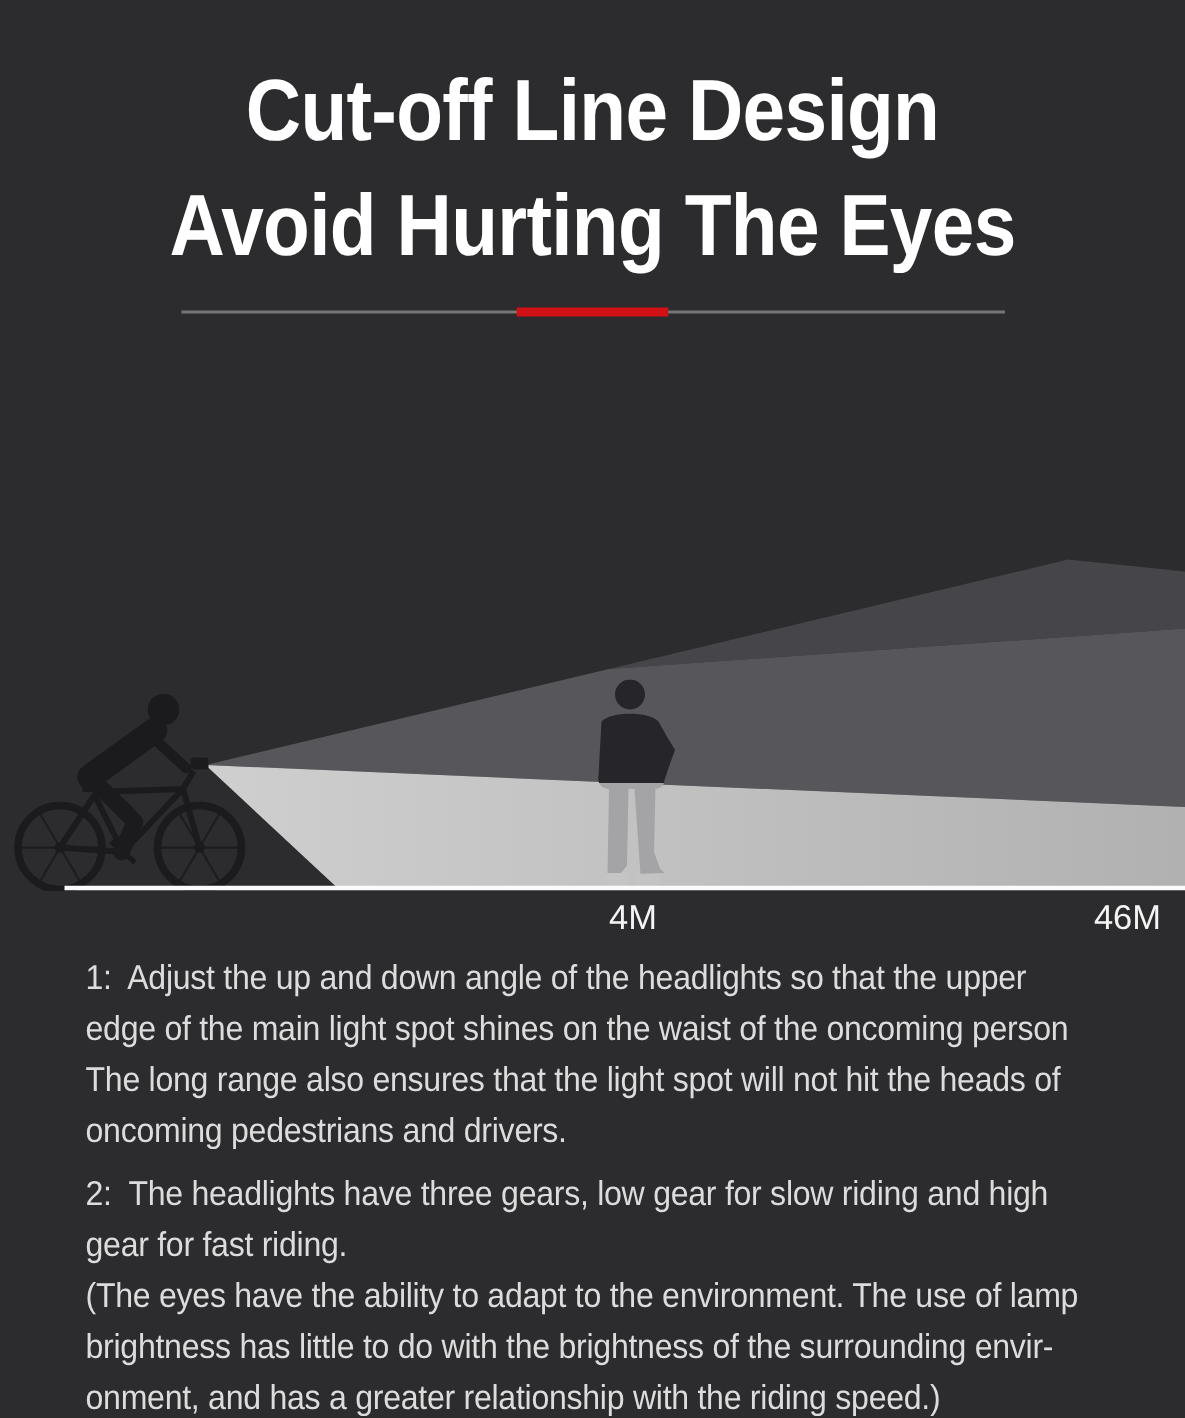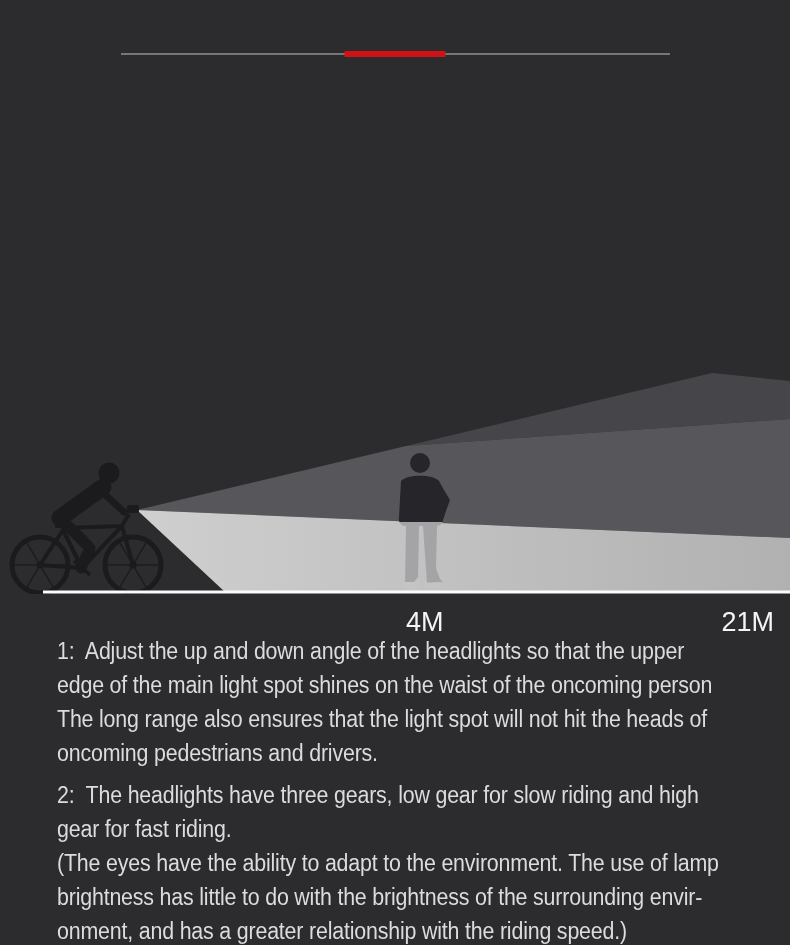--- a/index.html
+++ b/index.html
@@ -20,36 +20,40 @@
   .divider-accent{position:absolute;left:50%;top:0;transform:translateX(-50%);width:101px;height:6px;background:#d21116;}
   .subtitle{margin:12px 0 0;color:#f8f8f8;font-size:32px;line-height:47px;font-weight:normal;}
   .sline{display:block;transform:scaleX(0.90);transform-origin:50% 50%;white-space:pre;}
 
   
   .diagram{position:relative;width:790px;height:264px;}
   .diagram svg{display:block;}
 
   
   .scale-row{position:relative;width:790px;height:36px;}
-  .dist{position:absolute;top:14px;color:#f4f4f4;font-size:27px;line-height:28px;white-space:pre;}
+  .dist{position:absolute;top:3px;color:#f4f4f4;font-size:23px;line-height:28px;white-space:pre;}
   .dist.near{left:406px;}
   .dist.far{right:16px;}
 
   
   .bodytext{box-sizing:border-box;width:790px;height:315px;padding:4px 26px 0;overflow:hidden;margin-left:31px;}
   .para{transform:scaleX(0.93);transform-origin:0 0;}
   .para.second{margin-top:8px;}
   .line{height:34px;line-height:34px;font-size:23px;letter-spacing:-0.2px;color:#dcdcdd;white-space:pre;}
 </style>
 </head>
 <body>
 
 <div class="page">
 
   <header class="hero">
+    <h1 class="title">
+      <span class="tline">Cut-off Line Design</span>
+      <span class="tline">Avoid Hurting The Eyes</span>
+    </h1>
     <div class="divider">
       <div class="divider-line"></div>
       <div class="divider-accent"></div>
     </div>
   </header>
 
   <div class="diagram">
     <svg width="790" height="264" viewBox="0 0 790 264">
       <defs>
         <linearGradient id="beamGrad" x1="0" y1="0" x2="1" y2="0">
@@ -104,21 +108,21 @@
         <path d="M64,192 L84,210" stroke-width="9" stroke-linecap="round"></path>
         <path d="M62,190 L90,218 L81,238" stroke-width="11" stroke-linecap="round" stroke-linejoin="round"></path>
       </g>
 
       <rect x="43" y="260.5" width="747" height="3" fill="#fbfbfb"></rect>
     </svg>
   </div>
 
   <div class="scale-row">
     <span class="dist near">4M</span>
-    <span class="dist far">21M</span>
+    <span class="dist far">46M</span>
   </div>
 
   <div class="bodytext">
     <div class="para">
       <div class="line">1:  Adjust the up and down angle of the headlights so that the upper</div>
       <div class="line">edge of the main light spot shines on the waist of the oncoming person</div>
       <div class="line">The long range also ensures that the light spot will not hit the heads of</div>
       <div class="line">oncoming pedestrians and drivers.</div>
     </div>
     <div class="para second">

